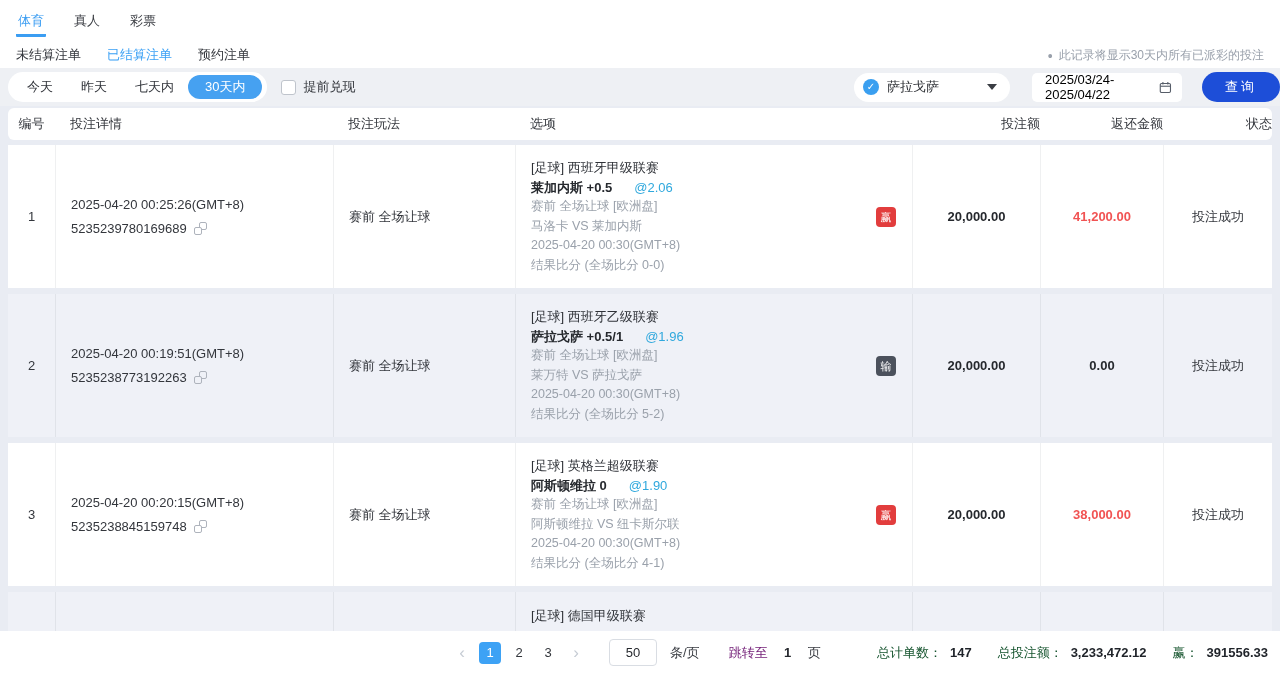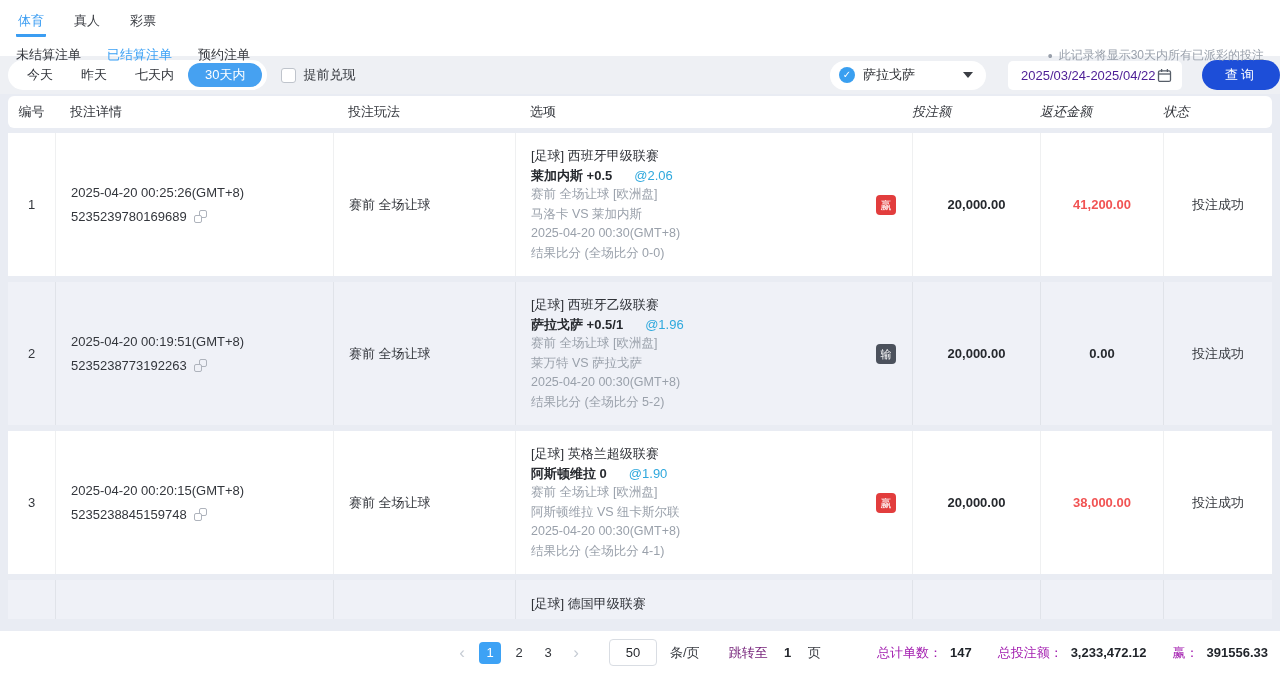--- a/index.html
+++ b/index.html
@@ -1,21 +1,21 @@
 <!DOCTYPE html>
 <html><head>
 <meta charset="utf-8">
 <style>
   * { margin:0; padding:0; box-sizing:border-box; }
   html,body { width:1280px; height:674px; overflow:hidden; background:#fff;
     font-family:"Liberation Sans","DejaVu Sans",sans-serif; color:#32353b; }
   .app { width:1280px; height:674px; display:flex; flex-direction:column; }
 
   
-  .topbar { background:#fff; padding:10px 16px 0 16px; height:56px; }
+  .topbar { background:#fff; padding:10px 16px 0 16px; height:68px; }
   .tabs-row { display:flex; gap:26px; align-items:flex-end; }
   .tab { font-size:13px; color:#3a3d43; padding:2px 2px 7px; cursor:pointer; }
   .tab.active { color:#3b9df2; border-bottom:3px solid #3b9df2; border-radius:0 0 1px 1px; padding-bottom:4px; }
   .subtabs-row { display:flex; gap:26px; align-items:center; margin-top:9px; position:relative; }
   .subtab { font-size:13px; color:#33363c; cursor:pointer; }
   .subtab.active { color:#3aa0f5; }
   .notice { position:absolute; right:0; top:1px; font-size:12px; color:#99a0ab; display:flex; align-items:center; gap:6px; }
   .notice .dot { font-size:14px; line-height:12px; color:#99a0ab; }
 
   
@@ -23,30 +23,30 @@
   .range-group { background:#fff; border-radius:16px; height:30px; display:flex; align-items:center; padding:0 5px; }
   .range-item { font-size:13px; color:#33363c; padding:0 14px; height:24px; line-height:24px; border-radius:12px; cursor:pointer; white-space:nowrap; }
   .range-item.active { background:#46a1f1; color:#fff; padding:0 17px; }
   .cashout { display:flex; align-items:center; gap:7px; font-size:13px; color:#33363c; cursor:pointer; }
   .checkbox { width:15px; height:15px; background:#fff; border:1px solid #bfc4cc; border-radius:3px; display:inline-block; }
   .f-spacer { flex:1; }
   .sort-select { background:#fff; border-radius:15px; height:29px; width:156px; display:flex; align-items:center; padding:0 13px 0 9px; gap:8px; font-size:13px; color:#2b2e33; cursor:pointer; }
   .check-circle { width:16px; height:16px; border-radius:50%; background:#3a9ff0; color:#fff; font-size:10px; line-height:16px; text-align:center; flex:0 0 auto; }
   .sort-label { flex:1; }
   .caret { width:0; height:0; border-left:5px solid transparent; border-right:5px solid transparent; border-top:6px solid #3a3d43; }
-  .date-range { background:#fff; border-radius:5px; height:29px; width:174px; margin-left:8px; display:flex; align-items:center; justify-content:space-between; padding:0 10px 0 13px; font-size:13px; color:#4c1d95; cursor:pointer; }
+  .date-range { background:#fff; border-radius:5px; height:29px; width:150px; margin-left:8px; display:flex; align-items:center; justify-content:space-between; padding:0 10px 0 13px; font-size:13px; color:#000000; cursor:pointer; }
   .search-btn { margin-left:6px; background:#1d4ed8; color:#fff; border:none; border-radius:16px; height:30px; width:78px; font-size:13px; letter-spacing:3px; cursor:pointer; font-family:inherit; }
 
   
   .table-area { flex:1; background:#e9ecf3; padding:2px 8px 0 8px; overflow:hidden; }
   .cols { display:grid; grid-template-columns:47px 278px 182px 397px 128px 123px 109px; }
   .thead { background:#fff; border-radius:6px; height:32px; margin-bottom:5px; align-items:center; font-size:13px; color:#33363c; font-weight:500; }
   .th { padding-left:15px; }
   .th.c-no { text-align:center; padding-left:0; }
-  .th.c-center { text-align:left; padding-left:0;font-style:italic; }
+  .th.c-center { text-align:right; padding-left:0; }
   .trow { height:143px; margin-bottom:6px; background:#fff; font-size:13px; }
   .trow:nth-child(odd) { background:#eff1f7; }
   .trow.partial { height:39px; margin-bottom:0; overflow:hidden; }
   .cell { border-left:1px solid rgba(31,45,61,.07); display:flex; flex-direction:column; justify-content:center; padding-left:15px; }
   .cell.c-no { border-left:none; align-items:center; padding-left:0; color:#33363c; }
   .cell.c-center { align-items:center; padding-left:0; }
   .detail-time { color:#33363c; margin-bottom:9px; }
   .detail-id { color:#33363c; display:flex; align-items:center; }
   .copy-icon { position:relative; display:inline-block; width:13px; height:13px; margin-left:7px; cursor:pointer; }
   .copy-icon i { position:absolute; border:1px solid #aeb3bc; border-radius:2px; display:block; }
@@ -73,21 +73,21 @@
   .pagination { position:absolute; left:452px; top:0; height:43px; display:flex; align-items:center; gap:7px; }
   .pg-arrow { width:20px; text-align:center; font-size:17px; color:#c6ccd4; cursor:pointer; line-height:20px; }
   .pg-num { min-width:22px; height:22px; line-height:22px; text-align:center; border-radius:4px; font-size:13px; color:#33363c; cursor:pointer; }
   .pg-num.active { background:#3da2f5; color:#fff; }
   .pg-size { width:48px; height:27px; border:1px solid #d9dde3; border-radius:4px; text-align:center; font-size:13px; color:#26292e; margin-left:16px; font-family:inherit; }
   .pg-label { font-size:13px; color:#3a3d43; margin-left:6px; }
   .pg-jump-label { font-size:13px; color:#701a75; margin-left:22px; }
   .pg-jump { width:26px; height:26px; border:none; background:#fff; text-align:center; font-size:13px; font-weight:700; color:#26292e; font-family:inherit; }
   .pg-page { font-size:13px; color:#3a3d43; }
   .totals { position:absolute; right:12px; top:0; height:43px; display:flex; align-items:center; gap:8px; font-size:13px; }
-  .t-label { color:#a21caf; }
+  .t-label { color:#14532d; }
   .t-value { color:#1f2329; font-weight:700; }
   .t-gap { width:10px; }
 </style>
 </head>
 <body>
 
 <div class="app">
 
   <div class="topbar">
     <div class="tabs-row">

